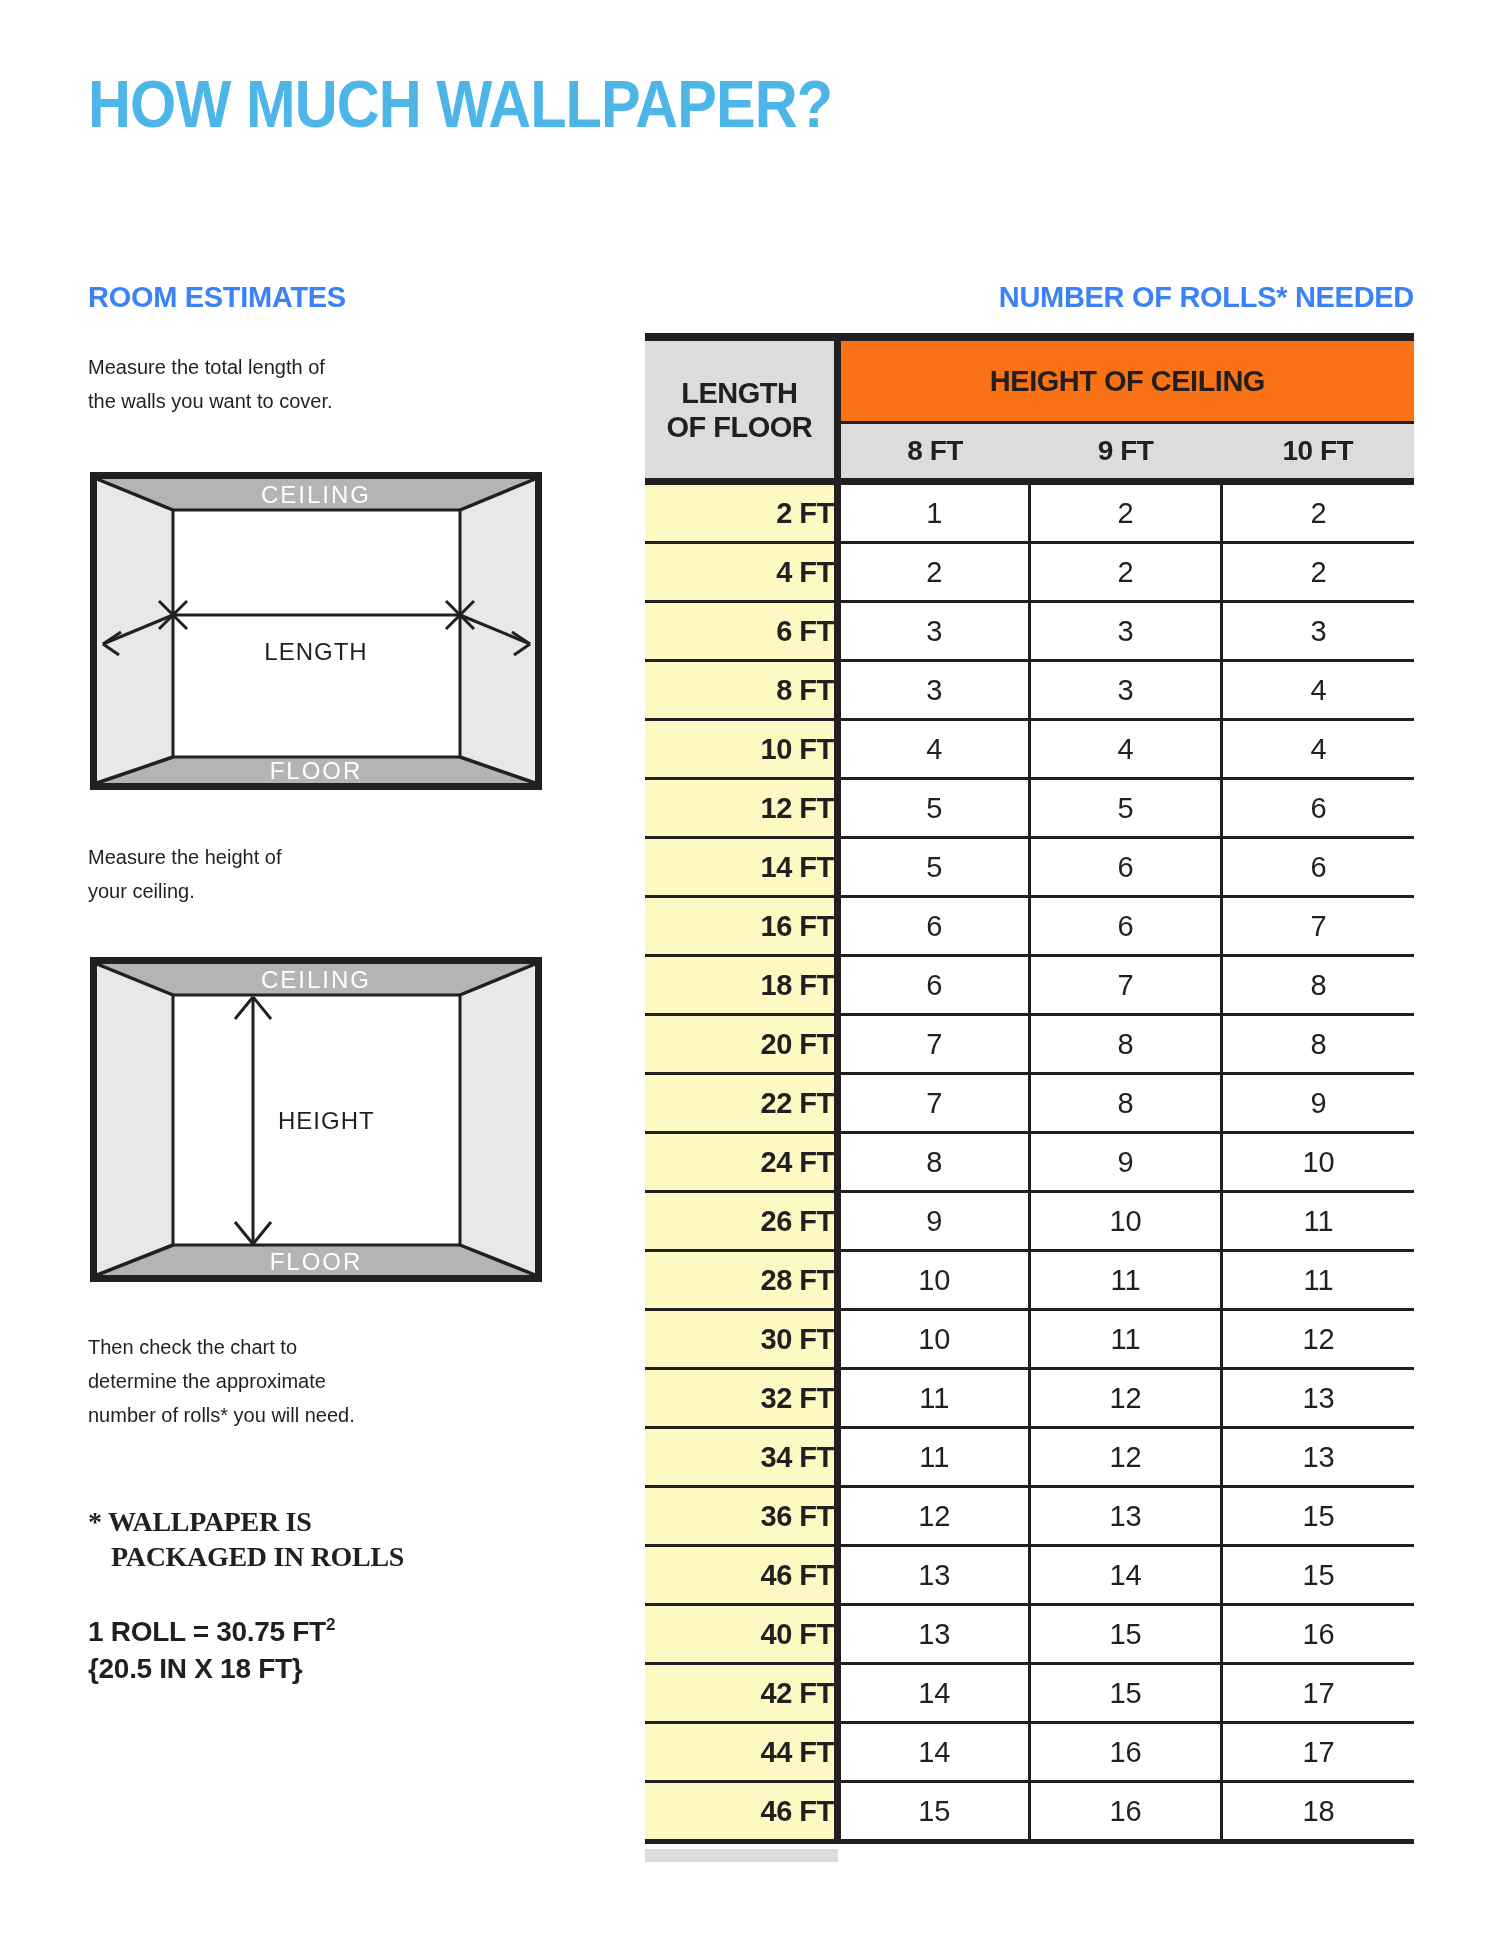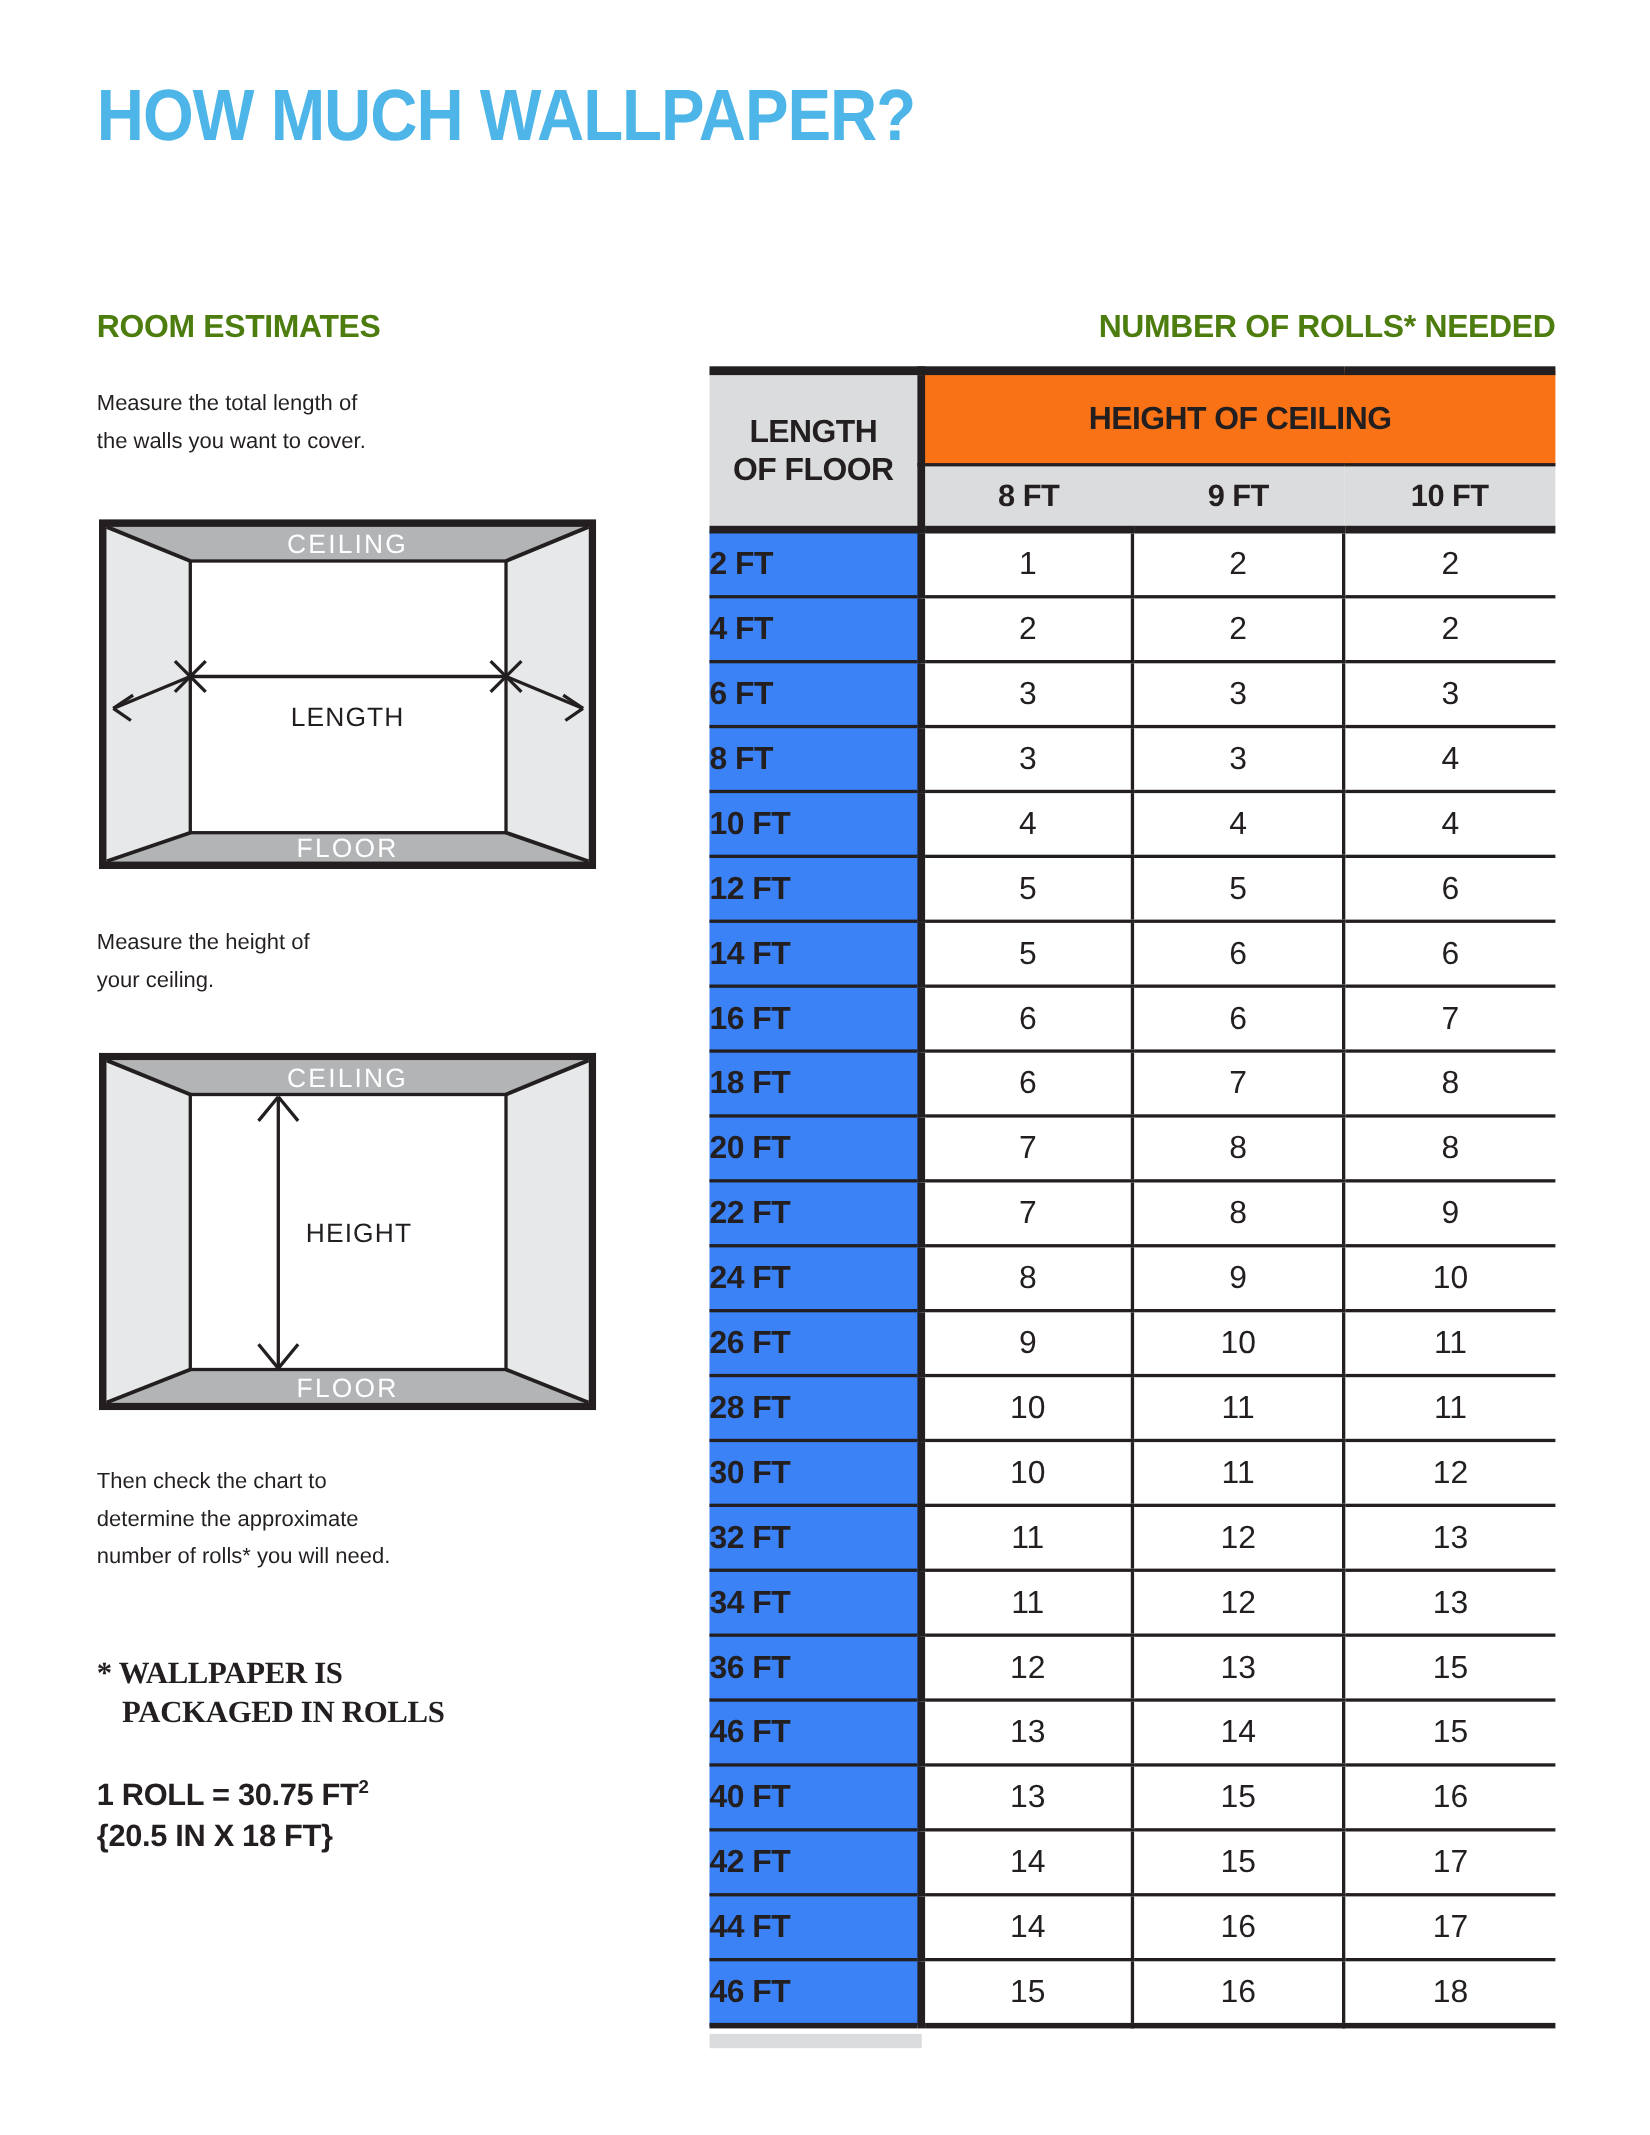--- a/index.html
+++ b/index.html
@@ -14,21 +14,21 @@
   .abs { position: absolute; }
 
   .page-title {
     left: 88px; top: 66px;
     font-size: 66px; font-weight: bold; letter-spacing: -1px;
     color: #4db5e8; white-space: nowrap;
     transform: scaleX(0.90); transform-origin: left top;
   }
   .section-heading {
     font-size: 29px; font-weight: bold; letter-spacing: -0.3px;
-    color: #4d7c0f; white-space: nowrap;
+    color: #3b82f6; white-space: nowrap;
   }
   .room-estimates-heading { left: 88px; top: 281px; }
   .rolls-heading { left: 645px; top: 281px; width: 769px; text-align: right; }
 
   .para { left: 88px; font-size: 20px; line-height: 34px; }
   .para-1 { top: 350px; }
   .para-2 { top: 840px; }
   .para-3 { top: 1330px; }
 
   .note { left: 88px; top: 1504px; font-size: 28px; font-weight: bold; line-height: 35px; letter-spacing: -0.3px; font-family: Liberation Serif, serif; }
@@ -64,26 +64,26 @@
     text-align: center; vertical-align: middle;
   }
   th.subhead {
     background: #dbdcdd;
     border-bottom: 7px solid #231f20;
     height: 54px;
     font-size: 28px; font-weight: bold; letter-spacing: -0.5px;
     text-align: center; vertical-align: middle;
   }
   table.rolls tbody th {
-    background: #3b82f6;
+    background: #fef9c3;
     border-right: 7px solid #231f20;
     border-bottom: 3px solid #231f20;
     height: 56px;
     font-size: 29px; font-weight: bold; letter-spacing: -0.5px;
-    text-align: left; vertical-align: middle;
+    text-align: right; vertical-align: middle;
   }
   table.rolls tbody td {
     background: #ffffff;
     border-bottom: 3px solid #231f20;
     border-left: 3px solid #231f20;
     font-size: 29px; text-align: center; vertical-align: middle;
   }
   .table-footer-strip {
     left: 645px; top: 1849px; width: 193px; height: 13px; background: #dbdcdd;
   }

